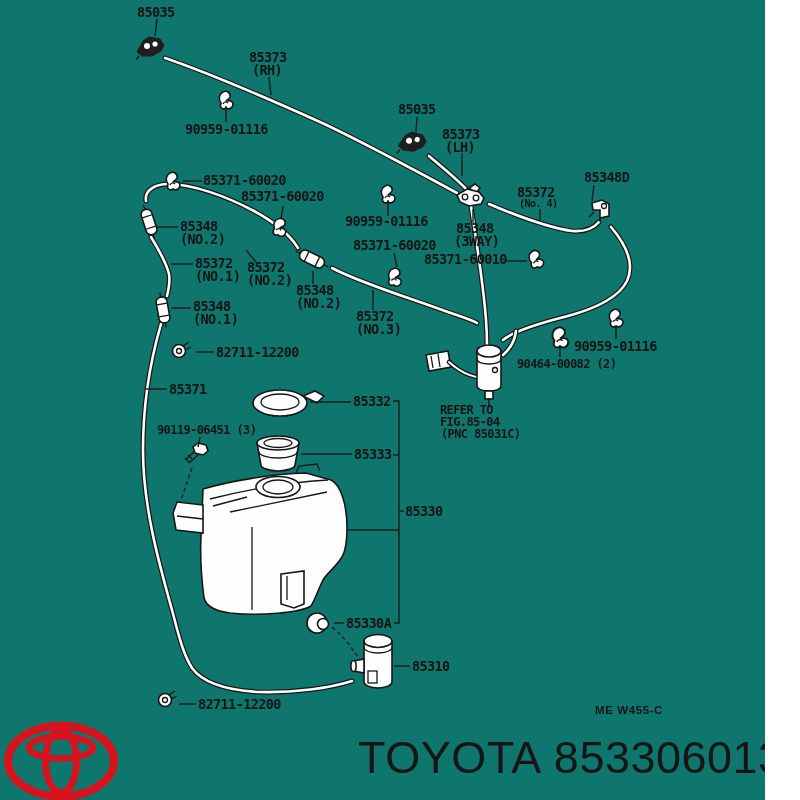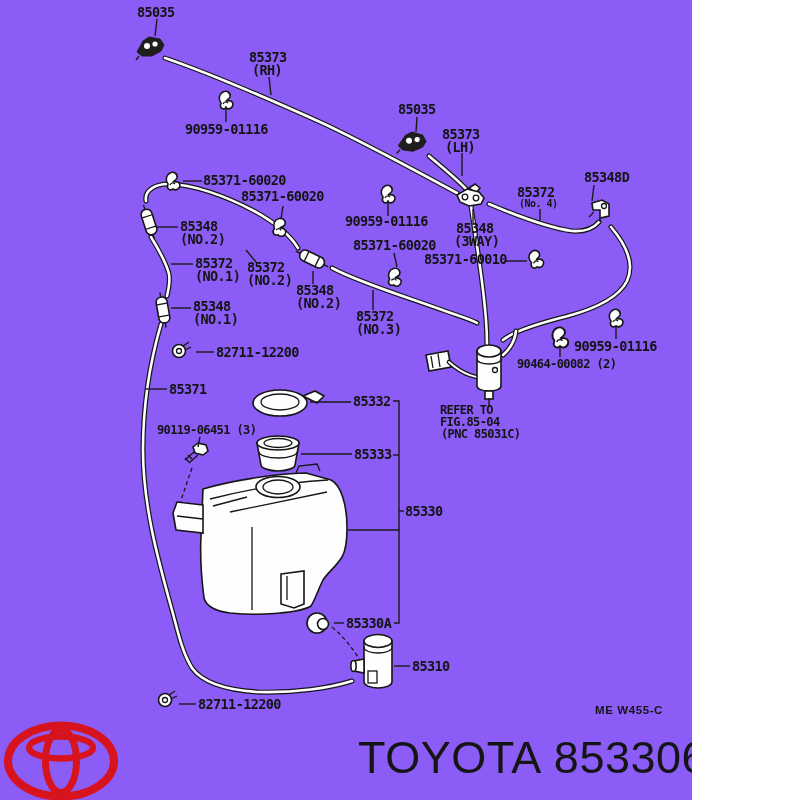--- a/index.html
+++ b/index.html
@@ -1,16 +1,16 @@
 <!DOCTYPE html>
 <html><head>
 <meta charset="utf-8">
 <style>
   html,body{margin:0;padding:0;background:#fff;}
-  #page{position:relative;width:692px;height:800px;background:#8b5cf6;overflow:hidden;
+  #page{position:relative;width:765px;height:800px;background:#0f766e;overflow:hidden;
         font-family:"DejaVu Sans Mono", monospace;}
   svg{position:absolute;left:0;top:0;}
   
   .hose-under{fill:none;stroke:#161616;stroke-width:5;stroke-linecap:round;}
   .hose-over{fill:none;stroke:#fefefe;stroke-width:2.6;stroke-linecap:round;}
   .wire-under{fill:none;stroke:#161616;stroke-width:4.6;stroke-linecap:round;}
   .wire-over{fill:none;stroke:#fefefe;stroke-width:2;stroke-linecap:round;}
   .ldr{stroke:#1a1a1a;stroke-width:1.4;fill:none;}
   .part{fill:#fefefe;stroke:#161616;stroke-width:1.6;}
   .partdark{fill:#1e1e1e;stroke:#1e1e1e;}

